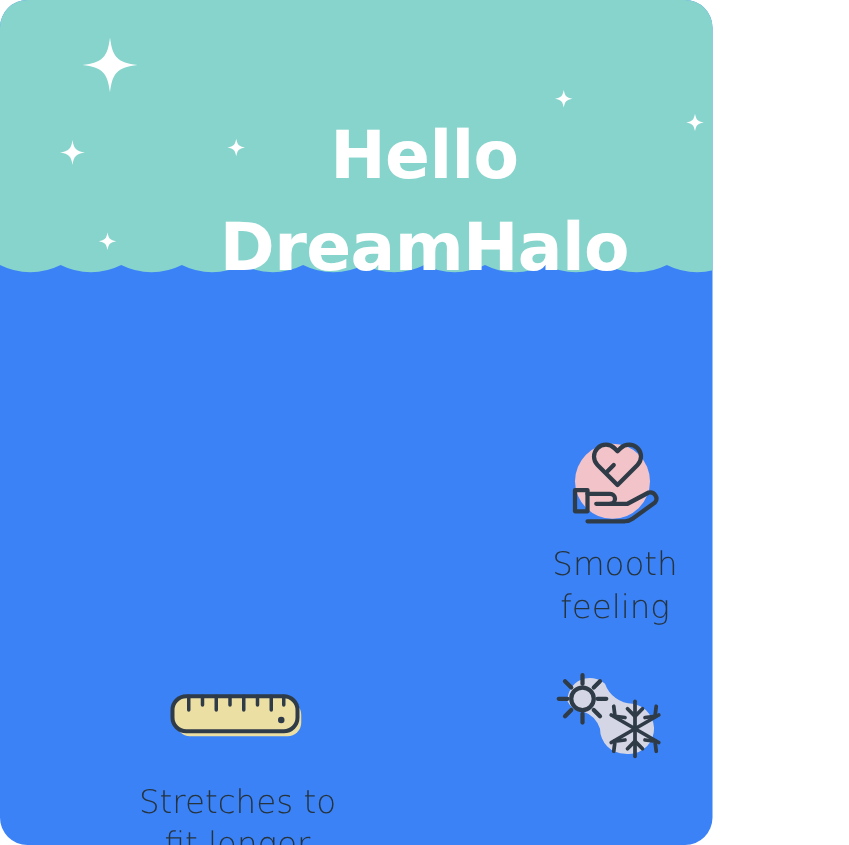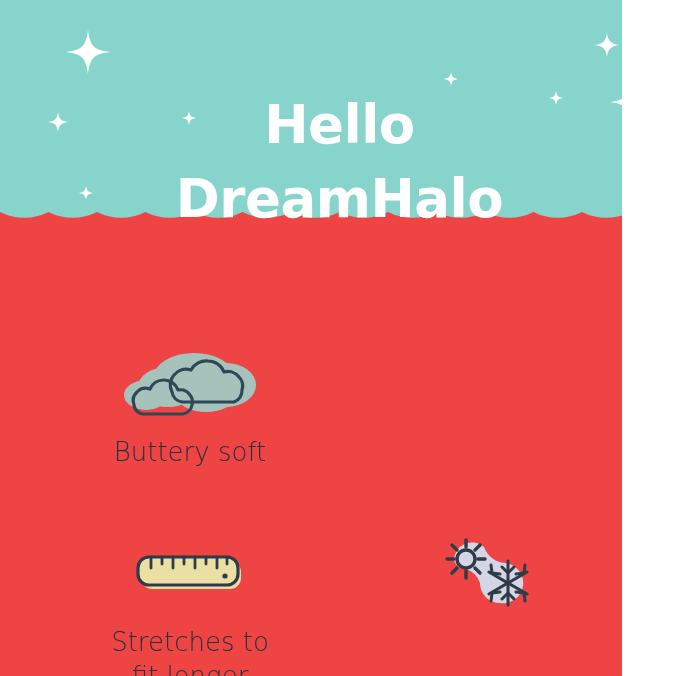--- a/index.html
+++ b/index.html
@@ -5,24 +5,25 @@
   html, body {
     margin: 0;
     padding: 0;
     background: #ffffff;
   }
   body {
     font-family: "Liberation Sans", sans-serif;
   }
   .page {
     position: relative;
-    width: 622px;
+    width: 570px;
     height: 676px;
-    background: #ef4444;
+    background: #3b82f6;
     overflow: hidden;
+    border-radius: 22px;
   }
 
   
   .hero {
     position: absolute;
     left: 0;
     top: 0;
     width: 679px;
     height: 265px;
   }
@@ -147,57 +148,42 @@
         <path d="M633,198 C634,203 635,204 640,205 C635,206 634,207 633,212 C632,207 631,206 626,205 C631,204 632,203 633,198 Z" fill="#ffffff"></path>
       </g>
     </svg>
 
     <h1 class="hero-title">Hello
 DreamHalo</h1>
   </section>
 
   <section class="features">
 
-    <div class="feature feature-0">
+
+    <div class="feature feature-1">
       <div class="feature-icon">
-        <svg width="160" height="78" viewBox="0 0 160 78">
-          <g fill="#a6c3bb">
-            <ellipse cx="84" cy="34" rx="40" ry="24"></ellipse>
-            <ellipse cx="116" cy="42" rx="30" ry="22"></ellipse>
-            <ellipse cx="58" cy="44" rx="30" ry="20"></ellipse>
-            <ellipse cx="36" cy="52" rx="22" ry="15"></ellipse>
-            <ellipse cx="96" cy="52" rx="30" ry="17"></ellipse>
-          </g>
-          <g fill="none" stroke="#2f4858" stroke-width="3.2" stroke-linecap="round" stroke-linejoin="round">
-            <path d="M62,49
-                     a15,15 0 0 1 2,-17
-                     a15,15 0 0 1 17,-5
-                     a17,17 0 0 1 17,-9
-                     a17,17 0 0 1 16,11
-                     a14,14 0 0 1 15,5
-                     a13,13 0 0 1 3,13
-                     a12,12 0 0 1 -8,12
-                     L72,59
-                     a12,12 0 0 1 -10,-10 Z"></path>
-            <path d="M24,62
-                     a12,12 0 0 1 3,-13
-                     a12,12 0 0 1 13,-3
-                     a15,15 0 0 1 14,-9
-                     a15,15 0 0 1 14,10
-                     a12,12 0 0 1 12,5
-                     a11,11 0 0 1 2,10
-                     a11,11 0 0 1 -9,9
-                     L35,71
-                     a10,10 0 0 1 -11,-9 Z"></path>
+        <svg width="90" height="78" viewBox="0 0 90 78">
+          <circle cx="43" cy="42" r="30" fill="#f2c4ca"></circle>
+          <g fill="none" stroke="#2f3b46" stroke-width="3.4" stroke-linecap="round" stroke-linejoin="round">
+            <path d="M47,45
+                     L31,29
+                     a9.5,9.5 0 0 1 13.5,-13.5
+                     L47,18
+                     l2.5,-2.5
+                     A9.5,9.5 0 0 1 63,29 Z"></path>
+            <path d="M44,29 l-5,5"></path>
+            <path d="M13,49 h10 v17 h-10 z"></path>
+            <path d="M23,52 h18 a4,4 0 0 1 0,8 h-11"></path>
+            <path d="M41,60 h14 l17,-9 a5,5 0 0 1 5,8 l-18,13 a11,11 0 0 1 -6,2 H23"></path>
           </g>
         </svg>
       </div>
-      <div class="feature-label">Buttery soft</div>
+      <div class="feature-label">Smooth
+feeling</div>
     </div>
-
 
     <div class="feature feature-2">
       <div class="feature-icon">
         <svg width="120" height="78" viewBox="0 0 120 78">
           <rect x="11" y="28" width="100" height="28" rx="11" fill="#ecdfa4"></rect>
           <rect x="8" y="24" width="100" height="28" rx="11" fill="#ecdfa4" stroke="#2f3b46" stroke-width="3.2"></rect>
           <g stroke="#2f3b46" stroke-width="2.8" stroke-linecap="round">
             <path d="M21,24 v11"></path>
             <path d="M32,24 v7"></path>
             <path d="M43,24 v11"></path>

